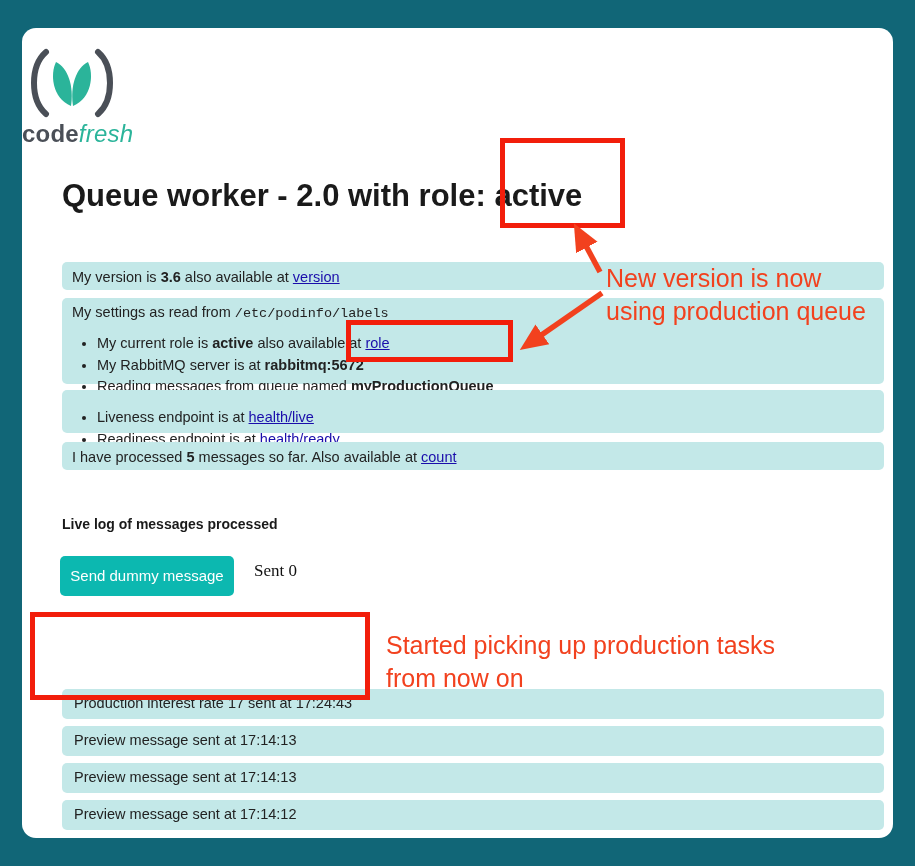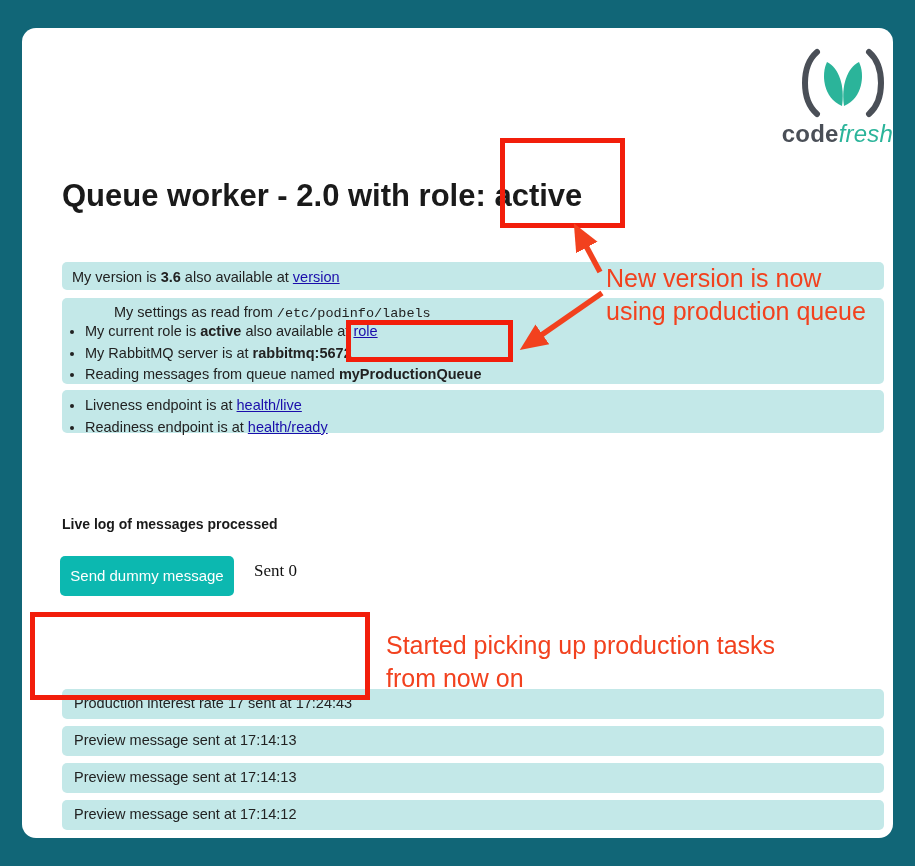--- a/index.html
+++ b/index.html
@@ -14,21 +14,21 @@
   #card {
     position: absolute;
     left: 22px; top: 28px;
     width: 871px; height: 810px;
     background: #ffffff;
     border-radius: 14px;
   }
   
   #logo-wrap {
     position: absolute; left: 0; top: 18px; width: 871px;
-    display: flex; flex-direction: column; align-items: flex-end;
+    display: flex; flex-direction: column; align-items: flex-start;
   }
   #logo-mark { width: 100px; height: 74px; display: block; }
   #logo-word {
     margin-top: 2px;
     font-size: 24px; letter-spacing: .2px;
     line-height: 1;
   }
   #logo-word .c1 { color: #4a4f57; font-weight: bold; font-style: normal; }
   #logo-word .c2 { color: #2bb49a; font-style: italic; font-weight: 500; }
 
@@ -45,29 +45,29 @@
 
   
   .panel {
     position: absolute; left: 40px; width: 822px;
     background: #c3e8e8;
     border-radius: 5px;
     color: #222;
     font-size: 14.5px;
   }
   .panel .line { padding: 7px 10px 7px 10px; }
-  .panel ul { margin: 0; padding: 0 0 6px 23px; list-style: disc; }
+  .panel ul { margin: 12px; padding: 0 0 6px 23px; list-style: disc; }
   .panel ul li { padding: 1px 0; line-height: 1.35; }
   .mono { font-family: "Liberation Mono", monospace; font-size: 13.5px; }
   .b { font-weight: bold; }
   a.lnk { color: #1a0dab; text-decoration: underline; }
 
   #panel-version { top: 234px; height: 28px; }
   #panel-settings { top: 270px; height: 86px; }
-  #panel-settings .hdr { padding: 6px 10px 0 10px; margin-left: 42px; }
+  #panel-settings .hdr { padding: 6px 10px 0 10px; }
   #panel-health { top: 362px; height: 43px; }
   #panel-health ul { padding-top: 5px; }
   #panel-count { top: 414px; height: 28px; }
 
   
   #send-btn {
     position: absolute; left: 38px; top: 528px;
     width: 174px; height: 40px;
     background: #0cb8b0; color: #ffffff;
     border: none; border-radius: 5px;
@@ -131,20 +131,23 @@
     </ul>
   </div>
 
   <div class="panel" id="panel-health">
     <ul>
       <li><span>Liveness endpoint is at </span><a class="lnk" href="#">health/live</a></li>
       <li><span>Readiness endpoint is at </span><a class="lnk" href="#">health/ready</a></li>
     </ul>
   </div>
 
+  <div class="panel" id="panel-count">
+    <div class="line"><span>I have processed </span><span class="b">5</span><span> messages so far. Also available at </span><a class="lnk" href="#">count</a></div>
+  </div>
 
   <div id="live-title">Live log of messages processed</div>
   <button id="send-btn">Send dummy message</button>
   <div id="sent-count">Sent 0</div>
 
   <div class="logrow" style="top:661px">Production interest rate 17 sent at 17:24:43</div>
   <div class="logrow" style="top:698px">Preview message sent at 17:14:13</div>
   <div class="logrow" style="top:735px">Preview message sent at 17:14:13</div>
   <div class="logrow" style="top:772px">Preview message sent at 17:14:12</div>
 </div>

